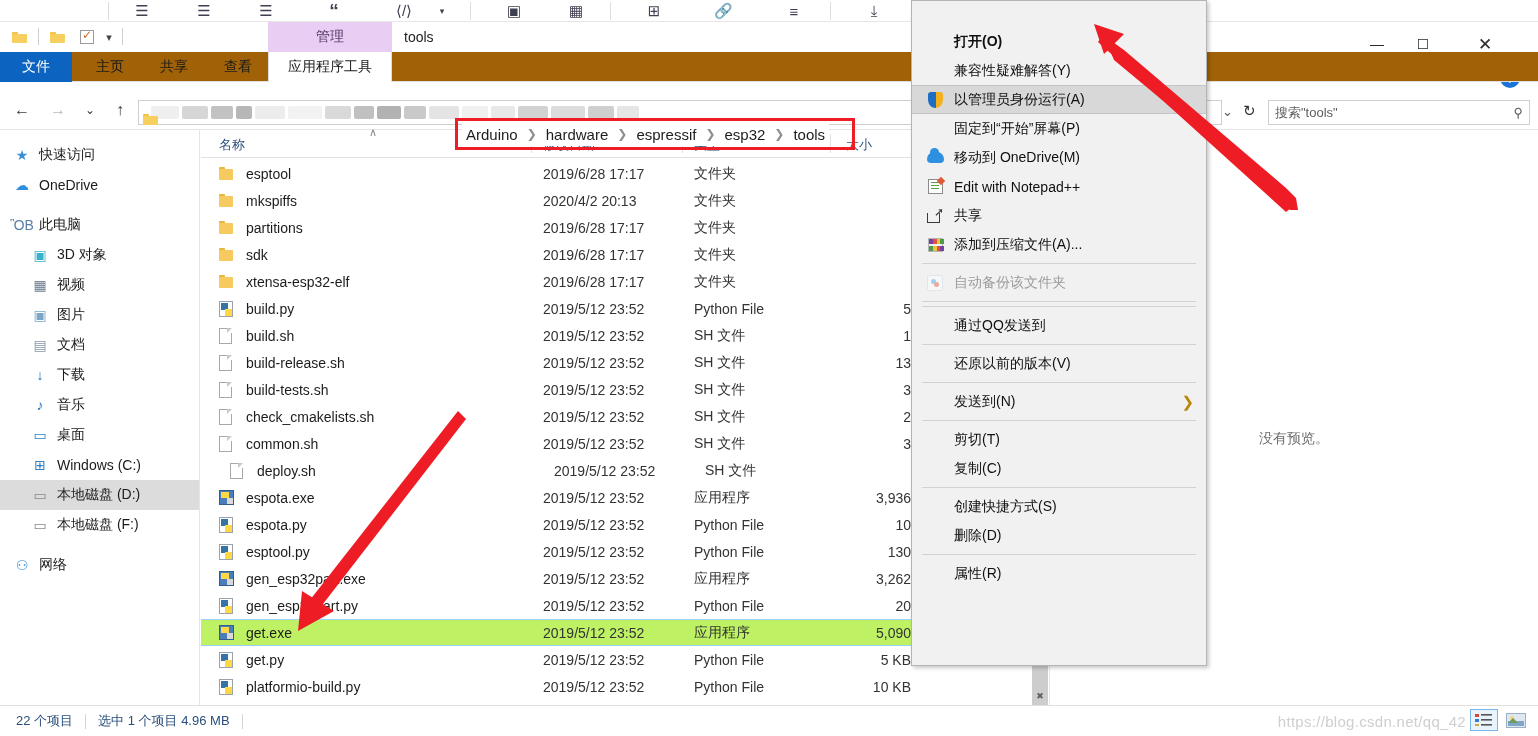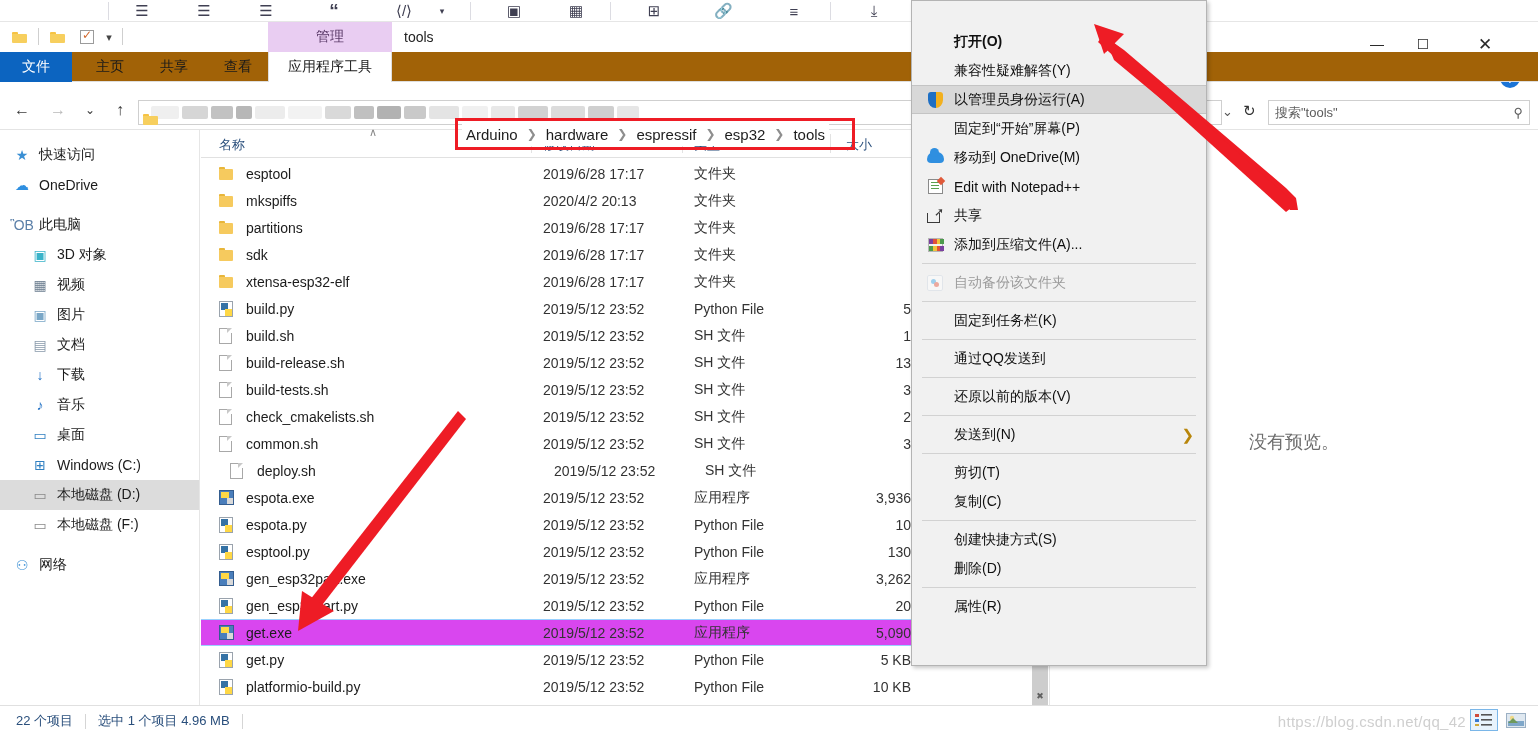--- a/index.html
+++ b/index.html
@@ -120,21 +120,21 @@
   .col-head {
     position:absolute; left:0; top:0; height:28px; width:100%; background:#fff;
     border-bottom:1px solid #e1e1e1; font-size:13px; color:#2a4f7c;
   }
   .col-head .ch { position:absolute; top:6px; }
   .col-head .chdiv { position:absolute; top:4px; width:1px; height:19px; background:#e2e2e2; }
   .row {
     position:absolute; left:0; height:27px; width:100%; display:flex; align-items:center;
     font-size:14px; color:#1c1c1c;
   }
-  .row.sel { background:#d946ef; border-top:1px solid #99d1ff; border-bottom:1px solid #99d1ff; }
+  .row.sel { background:#bef264; border-top:1px solid #99d1ff; border-bottom:1px solid #99d1ff; }
   .cell-name { position:absolute; left:18px; display:flex; align-items:center; }
   .cell-name .fic { width:18px; margin-right:9px; display:flex; align-items:center; }
   .cell-date { position:absolute; left:342px; color:#333; }
   .cell-type { position:absolute; left:493px; color:#333; }
   .cell-size { position:absolute; left:580px; width:130px; text-align:right; color:#333; }
 
   
   .ic-folder { width:16px;height:13px;position:relative; }
   .ic-folder:before{content:"";position:absolute;left:0;top:0;width:6px;height:3px;background:#e8b63a;border-radius:1px 1px 0 0;}
   .ic-folder:after{content:"";position:absolute;left:0;top:2px;width:14px;height:11px;background:#f6ca5e;border-radius:0 1px 1px 1px;}
@@ -148,21 +148,21 @@
   .ic-exe:after{content:"";position:absolute;right:0px;bottom:0px;width:6px;height:6px;background:#d9d9d9;}
 
   
   .vscroll { position:absolute; left:1032px; top:108px; width:16px; height:575px; background:#f0f0f0; }
   .vscroll .thumb { position:absolute; left:0; top:516px; width:16px; height:96px; background:#cdcdcd; }
   .vscroll .arrow-dn { position:absolute; left:0; bottom:0; width:16px; height:18px; display:flex; align-items:center; justify-content:center; font-size:9px; color:#606060; }
   .vscroll .topcap { position:absolute; left:0; top:0; width:16px; height:8px; background:#b0b0b0; }
 
   
   .preview { position:absolute; left:1049px; top:108px; width:489px; height:575px; background:#fff; border-left:1px solid #e6e6e6; }
-  .preview .msg { position:absolute; left:0; right:0; top:300px; text-align:center; font-size:18px; color:#6d6d6d; }
+  .preview .msg { position:absolute; left:0; right:0; top:300px; text-align:center; font-size:14px; color:#6d6d6d; }
 
   
   .ctx {
     position:absolute; left:911px; top:-22px; width:296px; height:666px;
     background:#f1f1f1; border:1px solid #b4b4b4; box-shadow:2px 2px 4px rgba(0,0,0,.22);
     z-index:20;
   }
   .ctx-item {
     position:relative; height:29px; display:flex; align-items:center; font-size:14px; color:#101010;
     padding-left:42px;
@@ -667,23 +667,20 @@
           <span>添加到压缩文件(A)...</span>
         </div>
         <div class="ctx-sep"></div>
         <div class="ctx-item dim">
           <span class="cic">
             <span class="ic-baidu dimmed"></span>
           </span>
           <span>自动备份该文件夹</span>
         </div>
         <div class="ctx-sep"></div>
-        <div class="ctx-item">
-          <span>固定到任务栏(K)</span>
-        </div>
         <div class="ctx-sep"></div>
         <div class="ctx-item">
           <span>通过QQ发送到</span>
         </div>
         <div class="ctx-sep"></div>
         <div class="ctx-item">
           <span>还原以前的版本(V)</span>
         </div>
         <div class="ctx-sep"></div>
         <div class="ctx-item">

